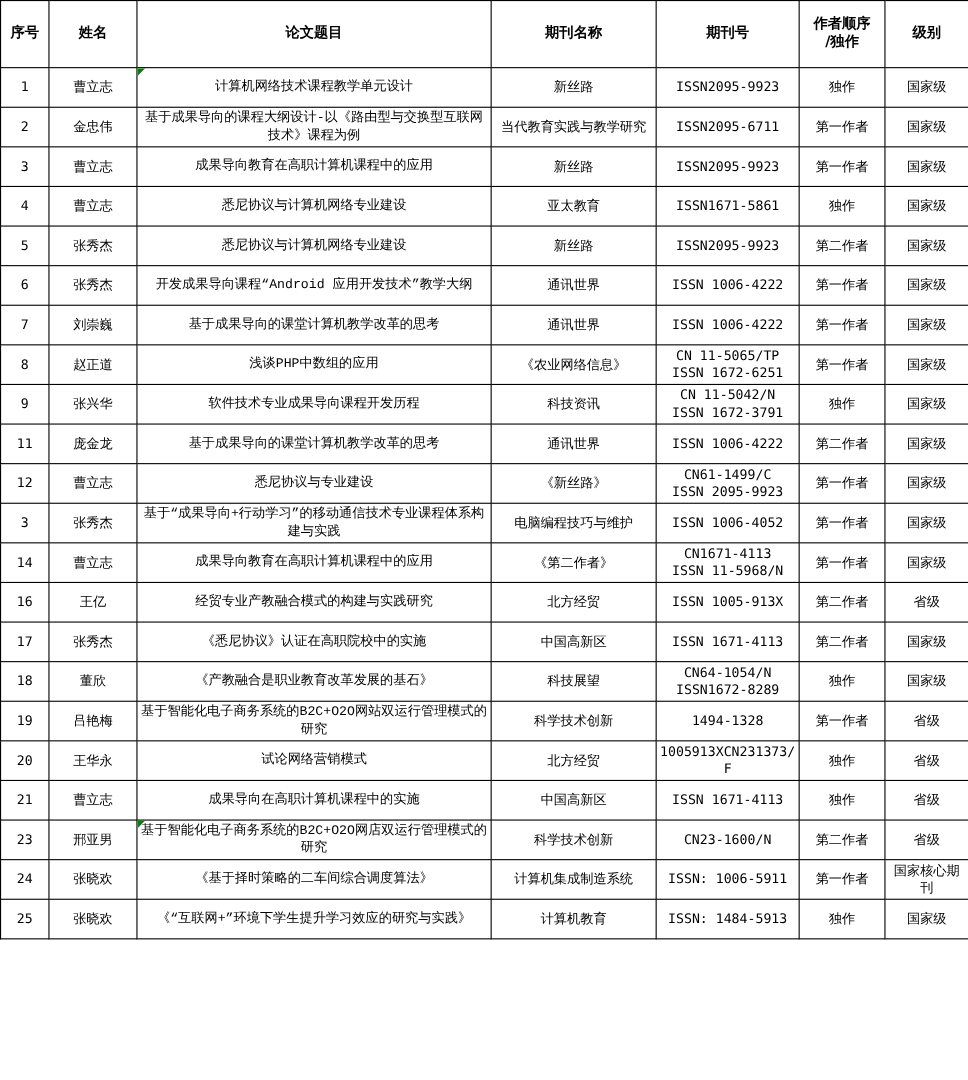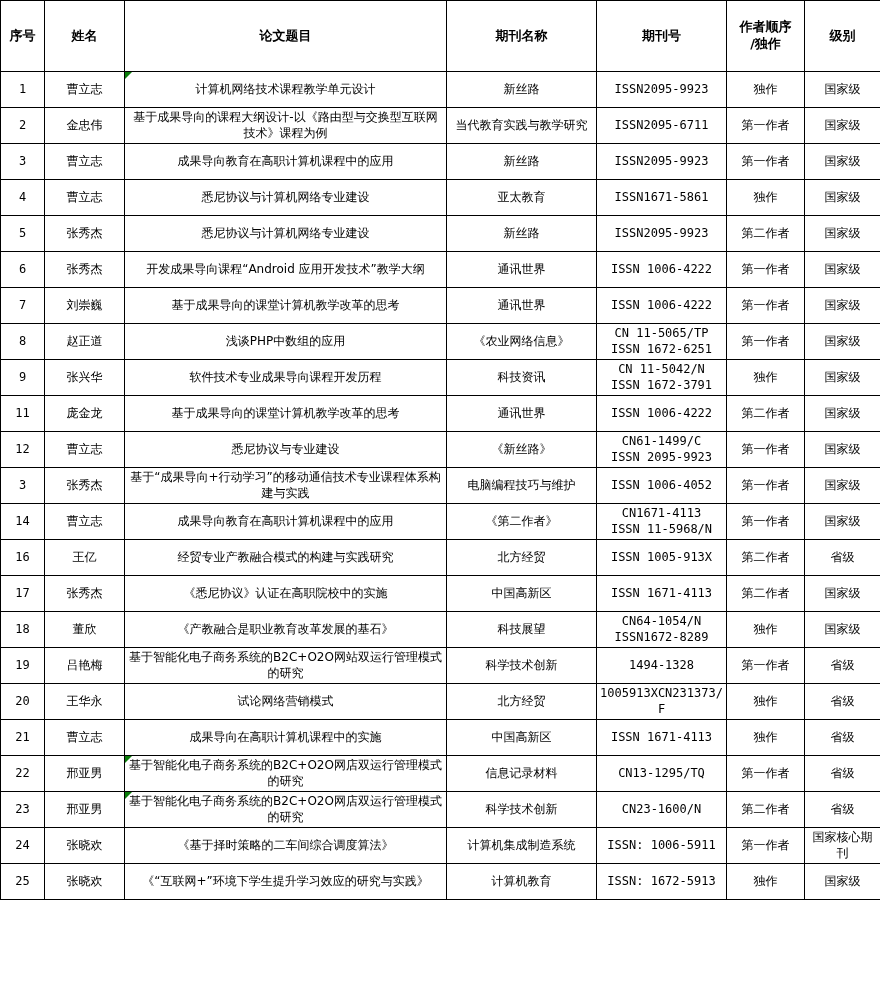--- a/index.html
+++ b/index.html
@@ -2,26 +2,26 @@
 <html><head>
 <meta charset="utf-8">
 <style>
   html,body{margin:0;padding:0;background:#ffffff;}
   body{width:880px;height:982px;font-family:"DejaVu Sans","Liberation Sans",sans-serif;color:#000;}
   table{border-collapse:collapse;table-layout:fixed;width:880px;}
   col.c-seq{width:44px;} col.c-name{width:80px;} col.c-title{width:322px;}
   col.c-journal{width:150px;} col.c-jno{width:130px;} col.c-order{width:78px;} col.c-level{width:76px;}
   th,td{border:1px solid #000;text-align:center;vertical-align:middle;
         padding:1px 3px;font-size:12px;line-height:1.3;overflow:hidden;word-break:break-all;}
-  thead tr{height:71px;}
+  thead tr{height:61px;}
   th{font-weight:bold;font-size:13px;white-space:pre-line;}
   tbody tr{height:36px;}
   .mono{font-family:"DejaVu Sans Mono","Liberation Mono",monospace;}
   .prewrap{white-space:pre-line;}
-  td.title-cell{position:relative;}
+  td.title-cell{position:relative;font-family:Liberation Mono, monospace;}
   .flag{position:absolute;top:0;left:0;width:0;height:0;
         border-top:7px solid #0a7d0a;border-right:7px solid transparent;}
 </style>
 </head>
 <body>
 
 <table>
   <colgroup>
     <col class="c-seq">
       <col class="c-name">
@@ -214,29 +214,20 @@
       <tr class="data">
     <td class="mono">21</td>
     <td>曹立志</td>
     <td class="title-cell prewrap">成果导向在高职计算机课程中的实施</td>
     <td class="prewrap">中国高新区</td>
     <td class="mono prewrap">ISSN 1671-4113</td>
     <td>独作</td>
     <td class="prewrap">省级</td>
   </tr>
       <tr class="data">
-    <td class="mono">22</td>
-    <td>邢亚男</td>
-    <td class="title-cell prewrap"><span class="flag"></span>基于智能化电子商务系统的B2C+O2O网店双运行管理模式的研究</td>
-    <td class="prewrap">信息记录材料</td>
-    <td class="mono prewrap">CN13-1295/TQ</td>
-    <td>第一作者</td>
-    <td class="prewrap">省级</td>
-  </tr>
-      <tr class="data">
     <td class="mono">23</td>
     <td>邢亚男</td>
     <td class="title-cell prewrap"><span class="flag"></span>基于智能化电子商务系统的B2C+O2O网店双运行管理模式的研究</td>
     <td class="prewrap">科学技术创新</td>
     <td class="mono prewrap">CN23-1600/N</td>
     <td>第二作者</td>
     <td class="prewrap">省级</td>
   </tr>
       <tr class="data">
     <td class="mono">24</td>
@@ -245,18 +236,18 @@
     <td class="prewrap">计算机集成制造系统</td>
     <td class="mono prewrap">ISSN: 1006-5911</td>
     <td>第一作者</td>
     <td class="prewrap">国家核心期刊</td>
   </tr>
       <tr class="data">
     <td class="mono">25</td>
     <td>张晓欢</td>
     <td class="title-cell prewrap">《“互联网+”环境下学生提升学习效应的研究与实践》</td>
     <td class="prewrap">计算机教育</td>
-    <td class="mono prewrap">ISSN: 1672-5913</td>
+    <td class="mono prewrap">ISSN: 1484-5913</td>
     <td>独作</td>
     <td class="prewrap">国家级</td>
   </tr>
     </tbody>
 </table>
 
 </body></html>

